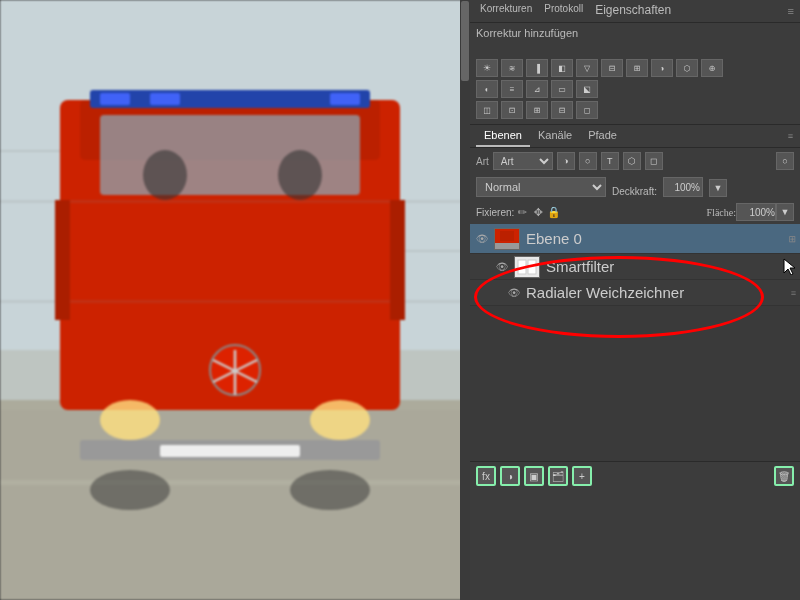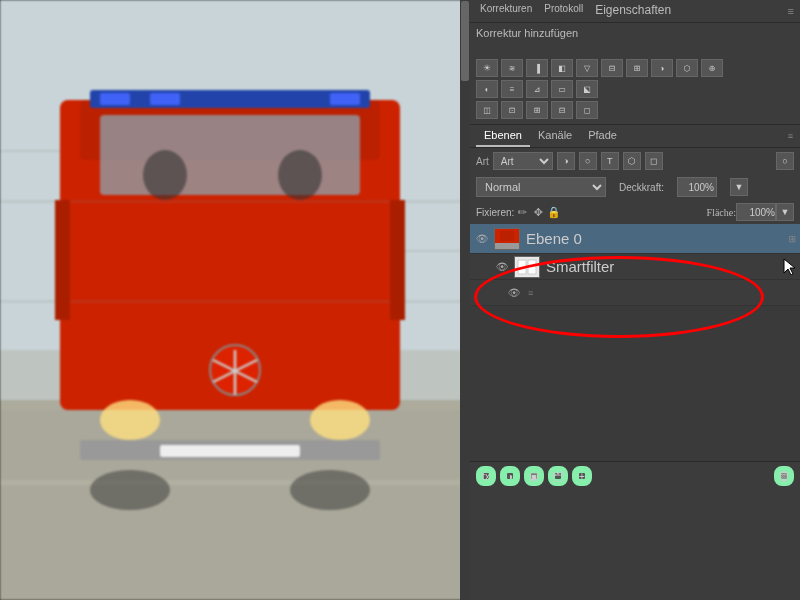--- a/index.html
+++ b/index.html
@@ -159,23 +159,23 @@
       align-items: center;
       justify-content: center;
       font-size: 9px;
       color: #ccc;
       cursor: pointer;
     }
 
     
     #blend-row {
       display: flex;
-      align-items: center;
+      align-items: flex-end;
       padding: 3px 6px;
-      gap: 13px;
+      gap: 6px;
       background: #3c3c3c;
     }
 
     .blend-select {
       background: #555;
       border: 1px solid #666;
       color: #ccc;
       font-size: 11px;
       padding: 1px 4px;
       height: 20px;
@@ -333,28 +333,28 @@
       padding: 4px 6px;
       gap: 4px;
       background: #3c3c3c;
       border-top: 1px solid #2a2a2a;
     }
 
     .bottom-icon {
       width: 20px;
       height: 20px;
       background: #555;
-      border: 7px solid #86efac;
+      border: 2px solid #86efac;
       display: flex;
       align-items: center;
       justify-content: center;
       font-size: 10px;
       color: #ccc;
       cursor: pointer;
-      border-radius: 8px;
+      border-radius: 2px;
     }
 
     .tab-panel-icons {
       display: flex;
       gap: 2px;
       margin-left: auto;
       align-items: center;
     }
 
     .tab-panel-icon {
@@ -552,20 +552,21 @@
 
         <div style="position:relative; margin-left:2px;">
           <svg width="14" height="18">
             <polygon points="2,2 2,16 6,12 9,18 11,17 8,11 13,11" fill="white" stroke="black" stroke-width="1"></polygon>
           </svg>
         </div>
       </div>
 
       <div class="layer-item sub" style="padding-left:36px;">
         <div class="eye-icon">👁</div>
+        <span class="layer-name">Radialer Weichzeichner</span>
         <span class="visibility-link-icon">≡</span>
       </div>
 
     </div>
 
     <div id="bottom-icons">
       <div class="bottom-icon">fx</div>
       <div class="bottom-icon">◑</div>
       <div class="bottom-icon">▣</div>
       <div class="bottom-icon">🗂</div>

